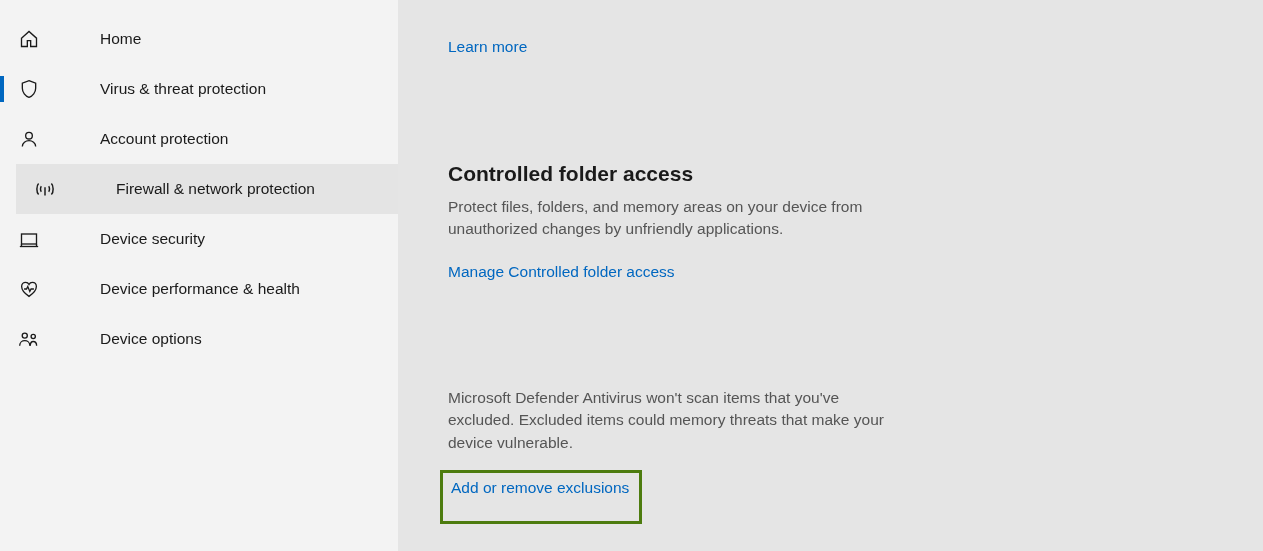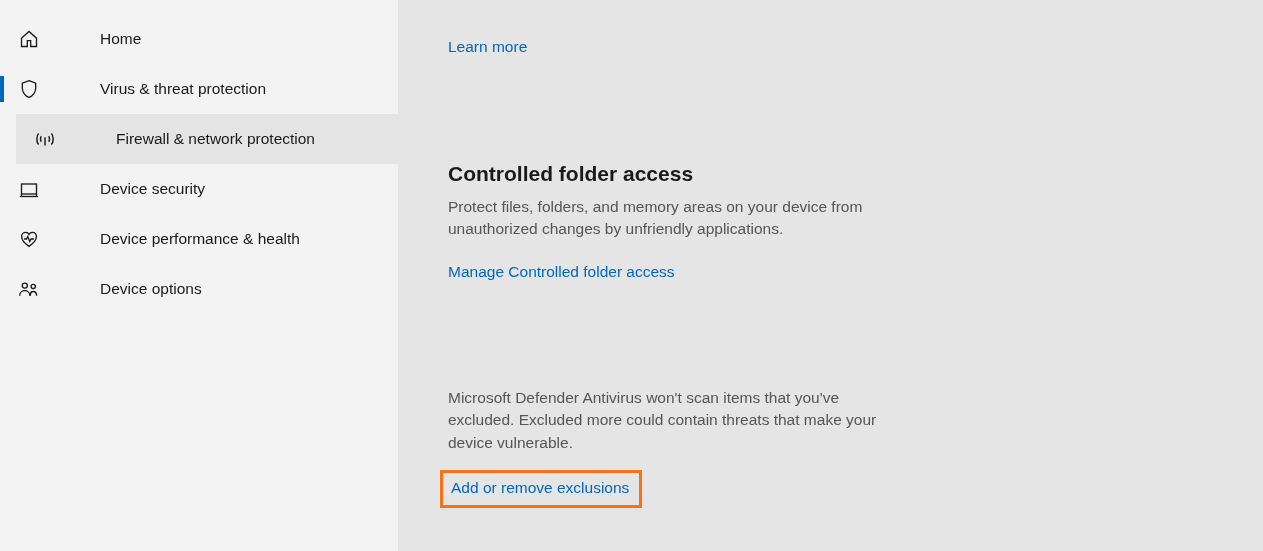--- a/index.html
+++ b/index.html
@@ -74,22 +74,22 @@
     margin-bottom: 10px;
   }
   .section p {
     font-size: 15.5px;
     color: #555;
     line-height: 1.45;
     margin-bottom: 22px;
   }
   .highlight-box {
     display: inline-block;
-    border: 3px solid #f97316;
-    padding: 6px 10px 8px 8px;
+    border: 3px solid #4d7c0f;
+    padding: 6px 10px 24px 8px;
     margin-left: -8px;
     margin-top: -6px;
   }
   svg { display: block; }
 </style>
 </head>
 <body>
 
 <nav class="sidebar">
 
@@ -104,20 +104,29 @@
 
   <div class="sidebar-item selected">
     <span class="sidebar-icon">
       <svg width="20" height="20" viewBox="0 0 24 24" fill="none" stroke="currentColor" stroke-width="1.6">
         <path d="M12 2 L20 5 V11 C20 16 16.5 20.5 12 22 C7.5 20.5 4 16 4 11 V5 Z"></path>
       </svg>
     </span>
     <span class="sidebar-label">Virus &amp; threat protection</span>
   </div>
 
+  <div class="sidebar-item">
+    <span class="sidebar-icon">
+      <svg width="20" height="20" viewBox="0 0 24 24" fill="none" stroke="currentColor" stroke-width="1.6">
+        <circle cx="12" cy="8" r="4"></circle>
+        <path d="M4 21 C4 16.5 8 14 12 14 C16 14 20 16.5 20 21"></path>
+      </svg>
+    </span>
+    <span class="sidebar-label">Account protection</span>
+  </div>
 
   <div class="sidebar-item hover">
     <span class="sidebar-icon">
       <svg width="22" height="20" viewBox="0 0 24 20" fill="none" stroke="currentColor" stroke-width="1.6">
         <path d="M5 4 C2.5 6.5 2.5 13.5 5 16"></path>
         <path d="M8 7 C6.8 8.5 6.8 11.5 8 13"></path>
         <path d="M19 4 C21.5 6.5 21.5 13.5 19 16"></path>
         <path d="M16 7 C17.2 8.5 17.2 11.5 16 13"></path>
         <line x1="12" y1="8" x2="12" y2="17"></line>
       </svg>
@@ -168,19 +177,19 @@
     <span class="link">Learn more</span>
   </div>
 
   <div class="section">
     <h2>Controlled folder access</h2>
     <p>Protect files, folders, and memory areas on your device from unauthorized changes by unfriendly applications.</p>
     <span class="link">Manage Controlled folder access</span>
   </div>
 
   <div class="section">
-    <p>Microsoft Defender Antivirus won't scan items that you've excluded. Excluded more could contain threats that make your device vulnerable.</p>
+    <p>Microsoft Defender Antivirus won't scan items that you've excluded. Excluded items could memory threats that make your device vulnerable.</p>
     <span class="highlight-box">
       <span class="link">Add or remove exclusions</span>
     </span>
   </div>
 
 </main>
 
 </body></html>

